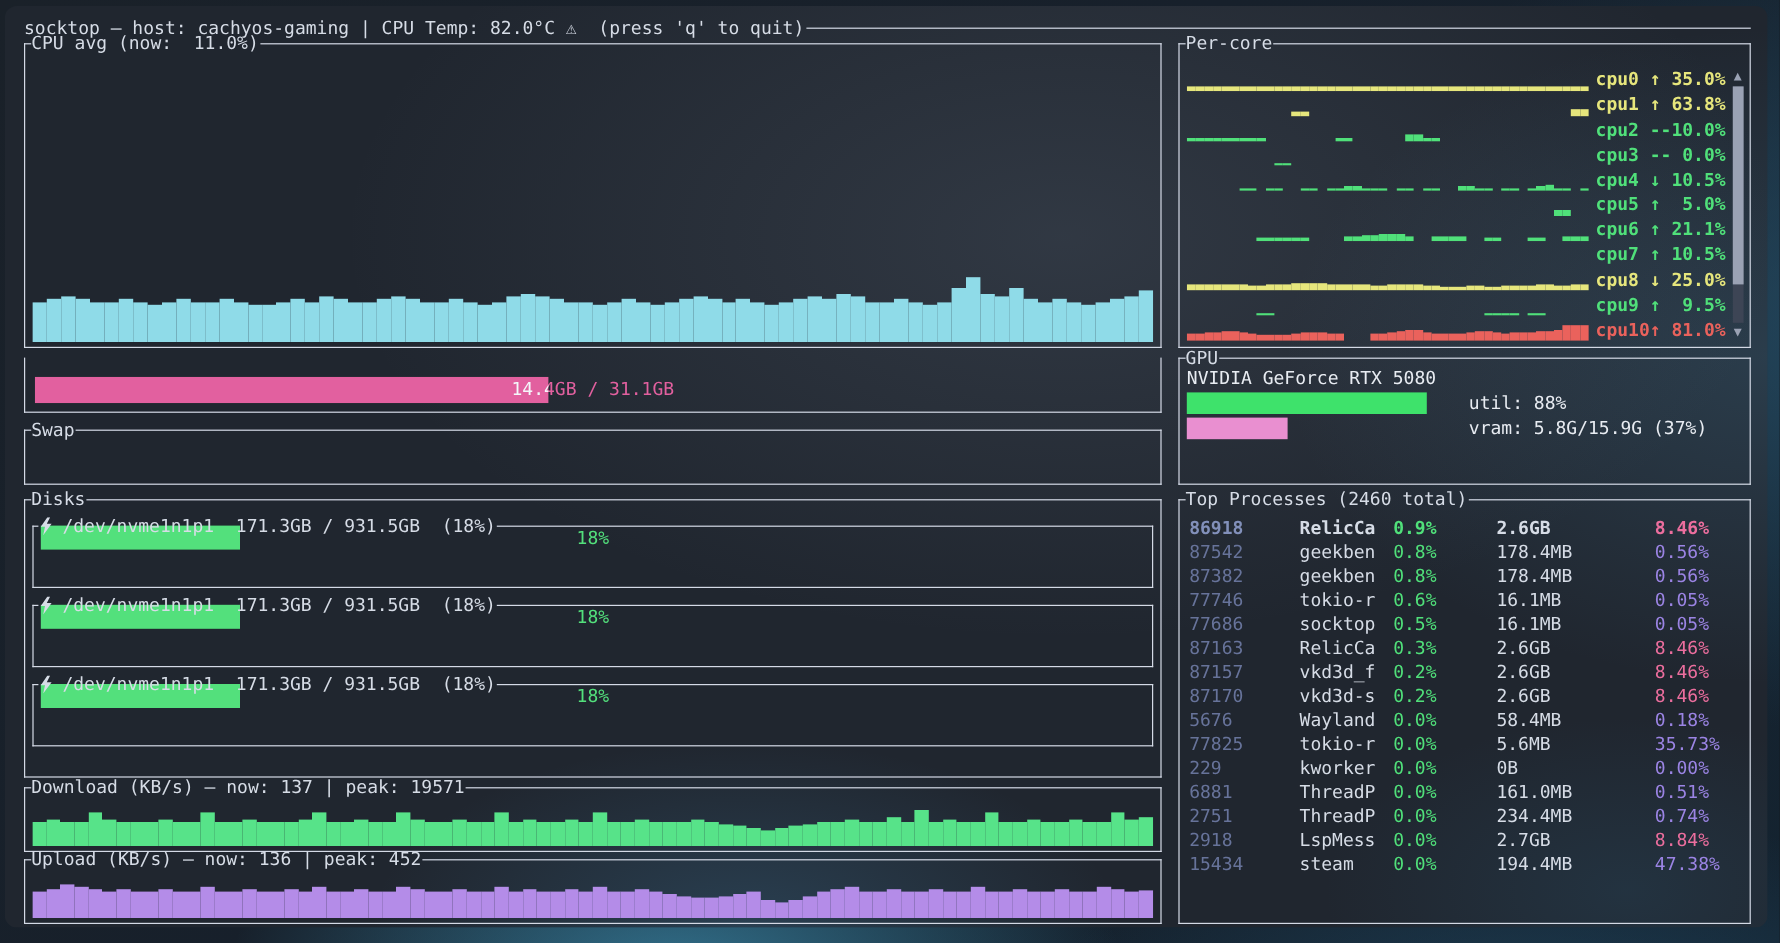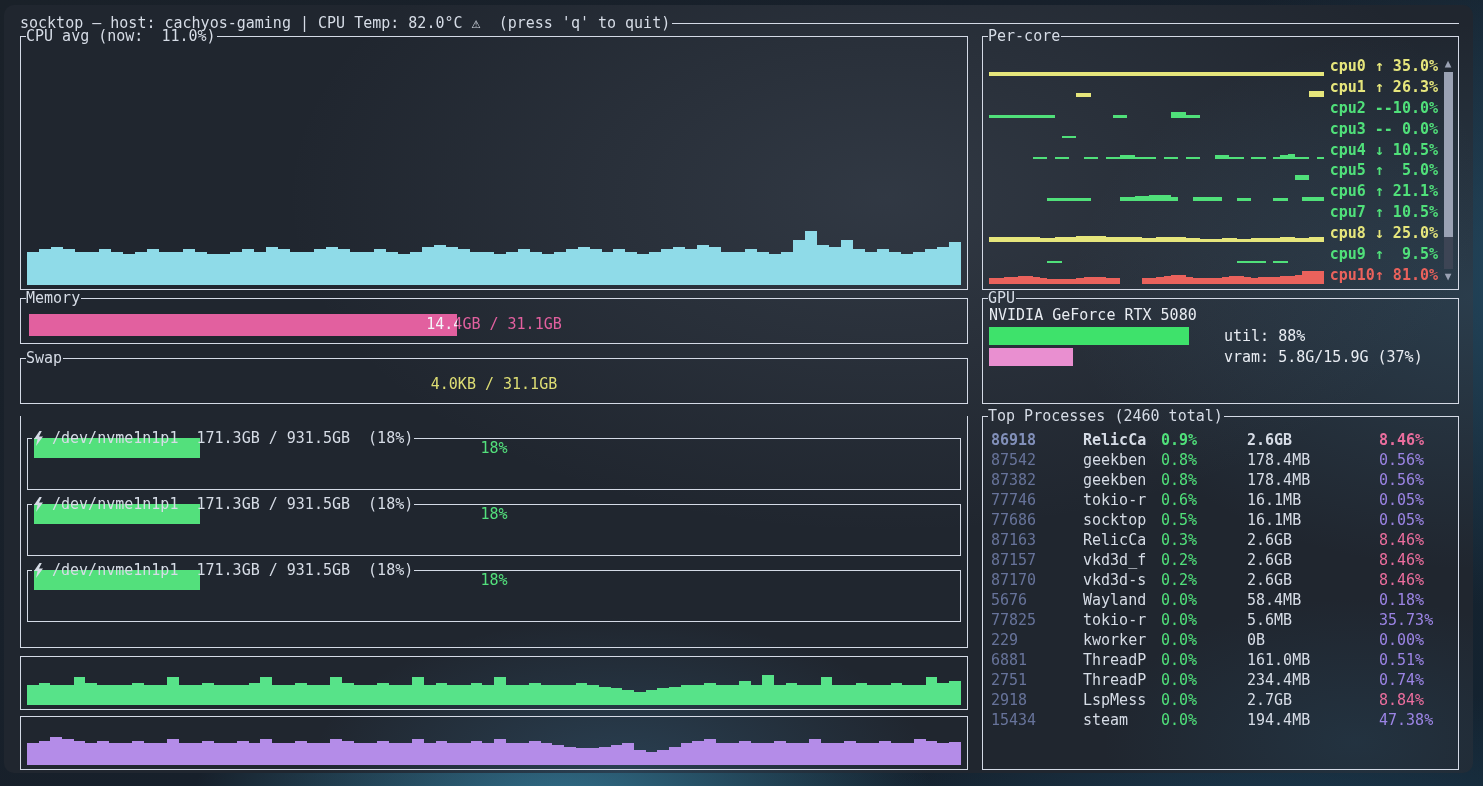--- a/index.html
+++ b/index.html
@@ -210,45 +210,42 @@
               <span style="height: 14%;"></span>
               <span style="height: 13%;"></span>
               <span style="height: 14%;"></span>
               <span style="height: 15%;"></span>
               <span style="height: 16%;"></span>
               <span style="height: 18%;"></span>
             </div>
         </section>
 
         <section class="panel" id="p-mem">
-          <div class="phead">
-            <span class="seg"></span>
-            <span class="t">Memory</span>
-            <span class="grow"></span>
-          </div>
           <div class="gauge" id="mem-gauge">
             <span class="base-lbl">14.4GB / 31.1GB</span>
             <div class="fill" id="mem-fill" style="width: 46%;">
               <span class="fill-lbl" id="mem-fill-lbl" style="width: 930px;">14.4GB / 31.1GB</span>
             </div>
           </div>
         </section>
 
         <section class="panel" id="p-swap">
           <div class="phead">
             <span class="seg"></span>
             <span class="t">Swap</span>
             <span class="grow"></span>
           </div>
-          <div class="gauge" id="swap-gauge">
-            <span class="base-lbl">4.0KB / 31.1GB</span>
+        </section>
+
+        <section class="panel" id="p-disks">
+          <div class="phead">
+            <span class="seg"></span>
+            <span class="t">Disks</span>
+            <span class="grow"></span>
           </div>
-        </section>
-
-        <section class="panel" id="p-disks">
           <div id="disk-list">
               <div class="dsub">
                 <div class="phead"><span class="seg"></span><span class="ic"><svg width="11" height="15" viewBox="0 0 11 15">
                       <path d="M6.5 0 L1 8 H4.5 L3 15 L10 5.5 H6 L8.8 0 Z" fill="#d6dce6"></path>
                     </svg></span><span class="t">/dev/nvme1n1p1  171.3GB / 931.5GB  (18%)</span><span class="grow"></span></div>
                 <div class="dgauge">
                   <div class="fill" style="width: 18%;"></div>
                   <span class="dlbl">18%</span>
                 </div>
               </div>
@@ -269,20 +266,21 @@
                   <div class="fill" style="width: 18%;"></div>
                   <span class="dlbl">18%</span>
                 </div>
               </div>
             </div>
         </section>
 
         <section class="panel" id="p-dl">
           <div class="phead">
             <span class="seg"></span>
+            <span class="t">Download (KB/s) — now: 137 | peak: 19571</span>
             <span class="grow"></span>
           </div>
           <div class="hist" id="dl-hist">
               <span style="height: 55%;"></span>
               <span style="height: 60%;"></span>
               <span style="height: 55%;"></span>
               <span style="height: 55%;"></span>
               <span style="height: 75%;"></span>
               <span style="height: 60%;"></span>
               <span style="height: 55%;"></span>
@@ -358,20 +356,21 @@
               <span style="height: 55%;"></span>
               <span style="height: 75%;"></span>
               <span style="height: 60%;"></span>
               <span style="height: 65%;"></span>
             </div>
         </section>
 
         <section class="panel" id="p-ul">
           <div class="phead">
             <span class="seg"></span>
+            <span class="t">Upload (KB/s) — now: 136 | peak: 452</span>
             <span class="grow"></span>
           </div>
           <div class="hist" id="ul-hist">
               <span style="height: 60%;"></span>
               <span style="height: 65%;"></span>
               <span style="height: 75%;"></span>
               <span style="height: 70%;"></span>
               <span style="height: 65%;"></span>
               <span style="height: 60%;"></span>
               <span style="height: 65%;"></span>
@@ -555,21 +554,21 @@
                   <span style="height: 0px;"></span>
                   <span style="height: 0px;"></span>
                   <span style="height: 0px;"></span>
                   <span style="height: 0px;"></span>
                   <span style="height: 0px;"></span>
                   <span style="height: 0px;"></span>
                   <span style="height: 0px;"></span>
                   <span class="yb" style="height: 5.8px;"></span>
                   <span class="yb" style="height: 5.8px;"></span>
                 </div>
-                <div class="clabel y"><span class="cn">cpu1</span><span class="ct">↑</span><span class="cv">26.3%</span></div>
+                <div class="clabel y"><span class="cn">cpu1</span><span class="ct">↑</span><span class="cv">63.8%</span></div>
               </div>
               <div class="crow">
                 <div class="spark">
                   <span class="gb" style="height: 2.5px;"></span>
                   <span class="gb" style="height: 2.5px;"></span>
                   <span class="gb" style="height: 2.5px;"></span>
                   <span class="gb" style="height: 2.5px;"></span>
                   <span class="gb" style="height: 2.5px;"></span>
                   <span class="gb" style="height: 2.5px;"></span>
                   <span class="gb" style="height: 2.5px;"></span>

